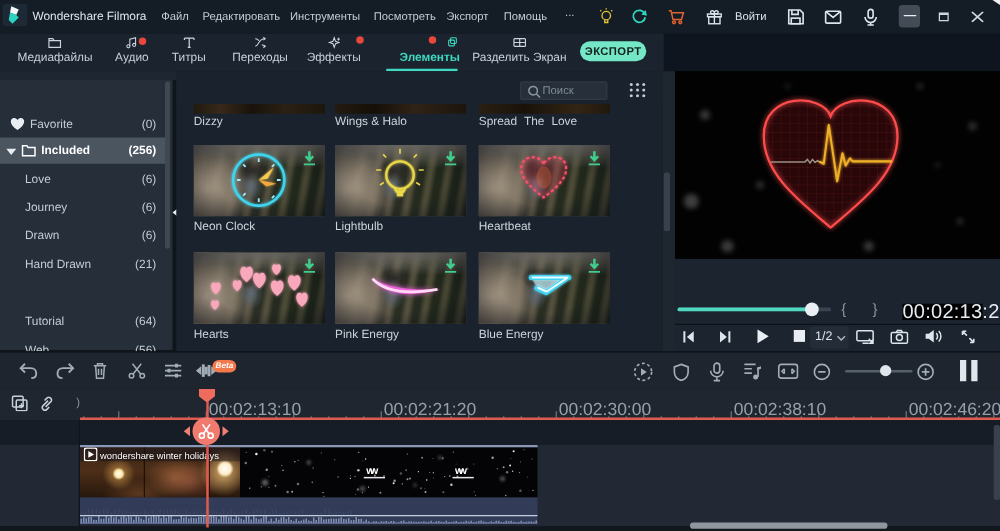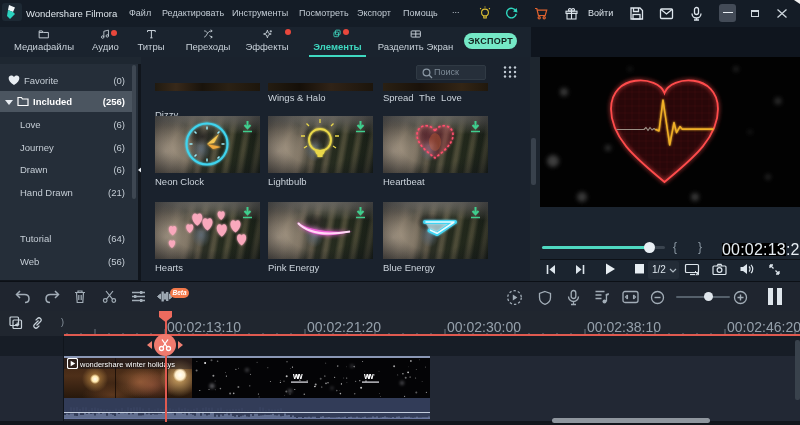--- a/index.html
+++ b/index.html
@@ -18,21 +18,21 @@
 #tabbar { left:0; top:27px; width:800px; height:30px; background:#1a232e; }
 #tabbar-right { left:531px; top:27px; width:269px; height:30px; background:#0f151e; }
 .tab { top:27px; height:30px; text-align:center; color:#c9d2da; font-size:9.5px; }
 .tab .ticon { height:10px; margin-top:2px; } .tab .ticon svg { width:auto; height:10px; }
 .tab .tlabel { margin-top:2px; line-height:11px; }
 .reddot { position:absolute; width:6px; height:6px; border-radius:50%; background:#e8473c; }
 #exportbtn { left:464px; top:33px; width:53px; height:16px; border-radius:8px; background:#74e8c6; color:#13211d; font-size:9px; font-weight:bold; text-align:center; line-height:16px; letter-spacing:.3px; }
 
 
 #sidebar { left:0; top:57px; width:138px; height:223px; background:#252e39; }
-.sideitem { position:absolute; left:0; width:138px; height:21px; color:#c5cdd5; font-size:9.5px; line-height:21px; }
+.sideitem { position:absolute; left:0; width:138px; height:21px; color:#c5cdd5; font-size:9.5px; line-height:21px;margin-top:19px; }
 .sideitem .cnt { position:absolute; right:13px; }
 #side-sel { left:0; width:133px; background:#4b5560; color:#fff; font-weight:bold; }
 #side-scroll { left:132px; top:8px; width:4px; height:134px; background:#3e4752; border-radius:2px; }
 #collapse { left:138px; top:166px; width:0; height:0; border-top:4px solid transparent; border-bottom:4px solid transparent; border-right:5px solid #e8edf2; }
 
 
 #content { left:141px; top:57px; width:389px; height:224px; background:#1a222d; overflow:hidden; }
 #cscroll { left:530px; top:57px; width:10px; height:224px; background:#1e262f; }
 #cthumb { left:531px; top:138px; width:5px; height:47px; background:#39424c; border-radius:2px; }
 .thumb { position:absolute; width:105px; height:57px; background:#444; overflow:hidden; }
@@ -193,21 +193,21 @@
       </svg></div>
   <div class="tlabel">Переходы</div>
 </div>
 <div class="abs tab" style="left:234px;width:66px;">
   <div class="ticon"><svg width="14" height="13" viewBox="0 0 14 13">
         <path d="M7 1.5l1.3 3.7 3.7 1.3-3.7 1.3L7 11.5 5.7 7.8 2 6.5l3.7-1.3z" fill="none" stroke="#ccd5dd" stroke-width="1.1"></path>
         <path d="M11.5 1.5v3M10 3h3" stroke="#ccd5dd" stroke-width="1"></path>
       </svg></div>
   <div class="tlabel">Эффекты</div>
 </div>
-<div class="abs tab" style="left:307px;width:61px;color:#3fd8c0;">
+<div class="abs tab" style="left:307px;width:61px;color:#3fd8c0;text-align:right;">
   <div class="ticon"><svg width="14" height="13" viewBox="0 0 14 13">
         <g fill="none" stroke="#3fd8c0" stroke-width="1.1">
           <rect x="4.5" y="1.5" width="6" height="6" rx="1"></rect>
           <rect x="2.5" y="4" width="6" height="6" rx="1"></rect>
         </g>
       </svg></div>
   <div class="tlabel" style="font-weight:bold;">Элементы</div>
   <div style="position:absolute;left:2px;bottom:0px;width:57px;height:2px;background:#3fd8c0;"></div>
 </div>
 <div class="abs tab" style="left:367px;width:97px;">
@@ -267,21 +267,21 @@
       <span class="cnt">(56)</span>
     </div>
   <div id="side-scroll" style="position:absolute;"></div>
 </div>
 <div class="abs" id="collapse"></div>
 <div class="abs" id="content">
 
   <div class="abs" style="left:14px;top:26px;width:105px;height:8px;background:linear-gradient(90deg,#201a10,#38291a 20%,#19130b 45%,#2b2114 70%,#1d160c);"></div>
   <div class="abs" style="left:127px;top:26px;width:105px;height:8px;background:linear-gradient(90deg,#241c11,#150f08 30%,#302317 60%,#1c150c);"></div>
   <div class="abs" style="left:242px;top:26px;width:105px;height:8px;background:linear-gradient(90deg,#2a2013,#1a120a 35%,#332515 75%,#20180d);"></div>
-  <div class="tlbl" style="left:14px;top:52px;">Dizzy</div>
+  <div class="tlbl" style="left:14px;top:35px;">Dizzy</div>
   <div class="tlbl" style="left:127px;top:35px;">Wings &amp; Halo</div>
   <div class="tlbl" style="left:242px;top:35px;word-spacing:3px;">Spread The Love</div>
 
   <div class="thumb" style="left:14px;top:59px;">
     <div class="vine"></div>
     <svg class="vine" viewBox="0 0 105 57">
       <g fill="none" stroke="#3fd4ee" stroke-width="2" filter="url(#glowc)">
         <circle cx="52" cy="28" r="20.5"></circle>
       </g>
       <g stroke="#9aeaf8" stroke-width="1.5">

